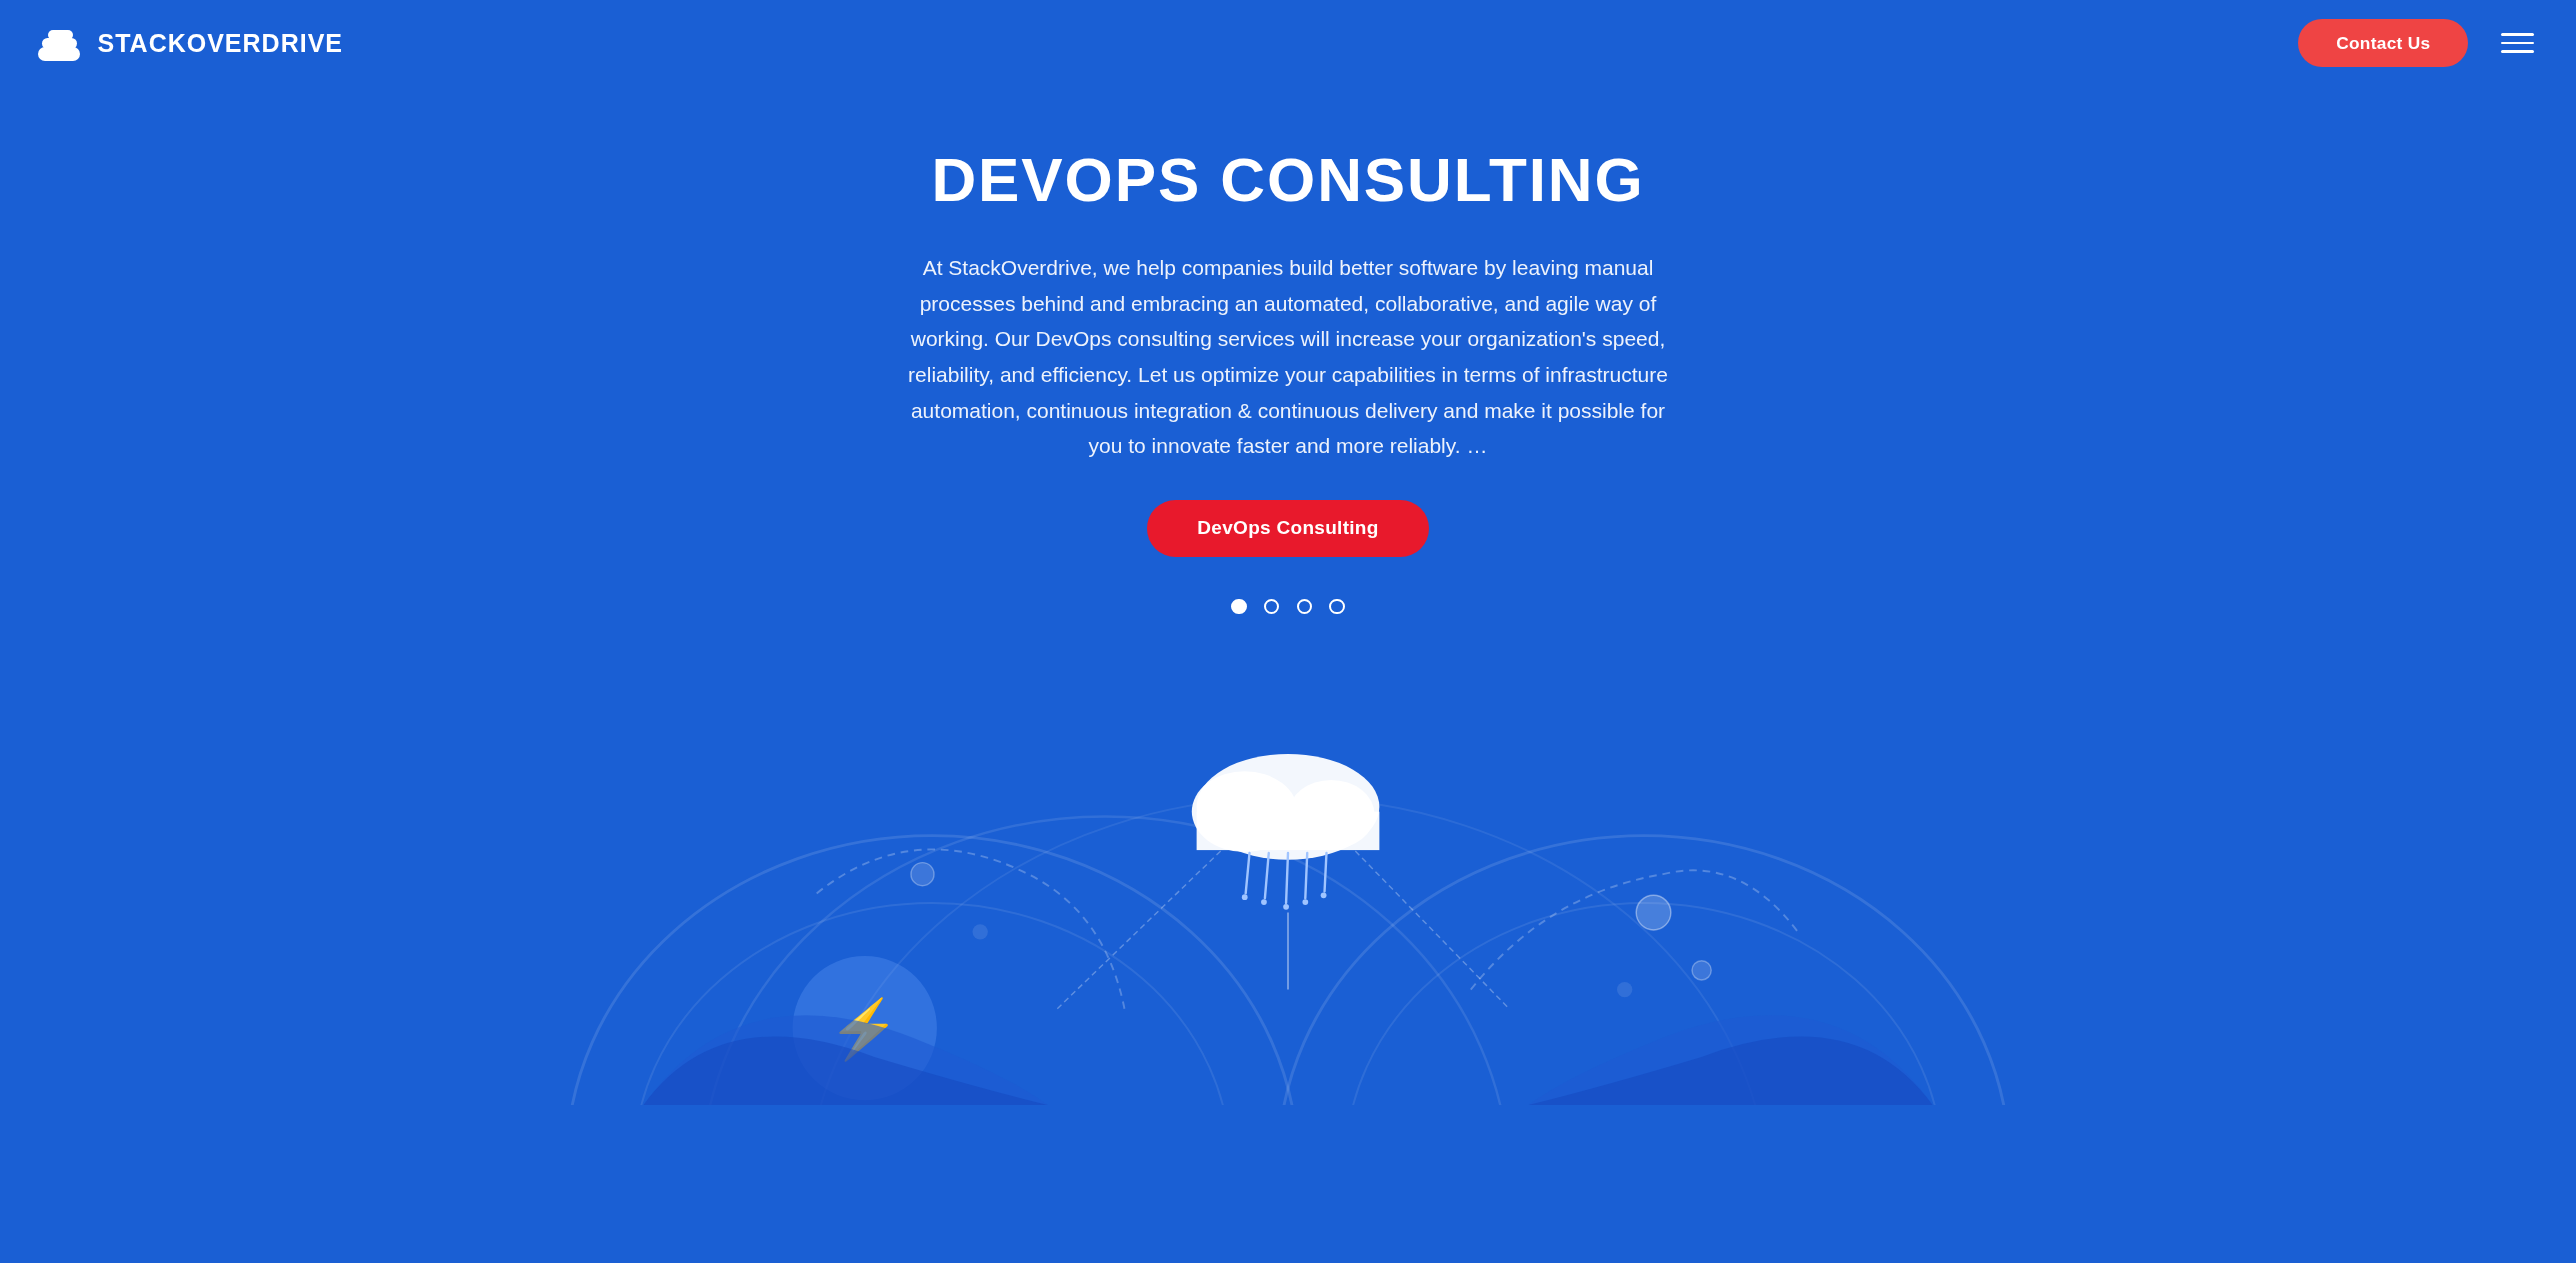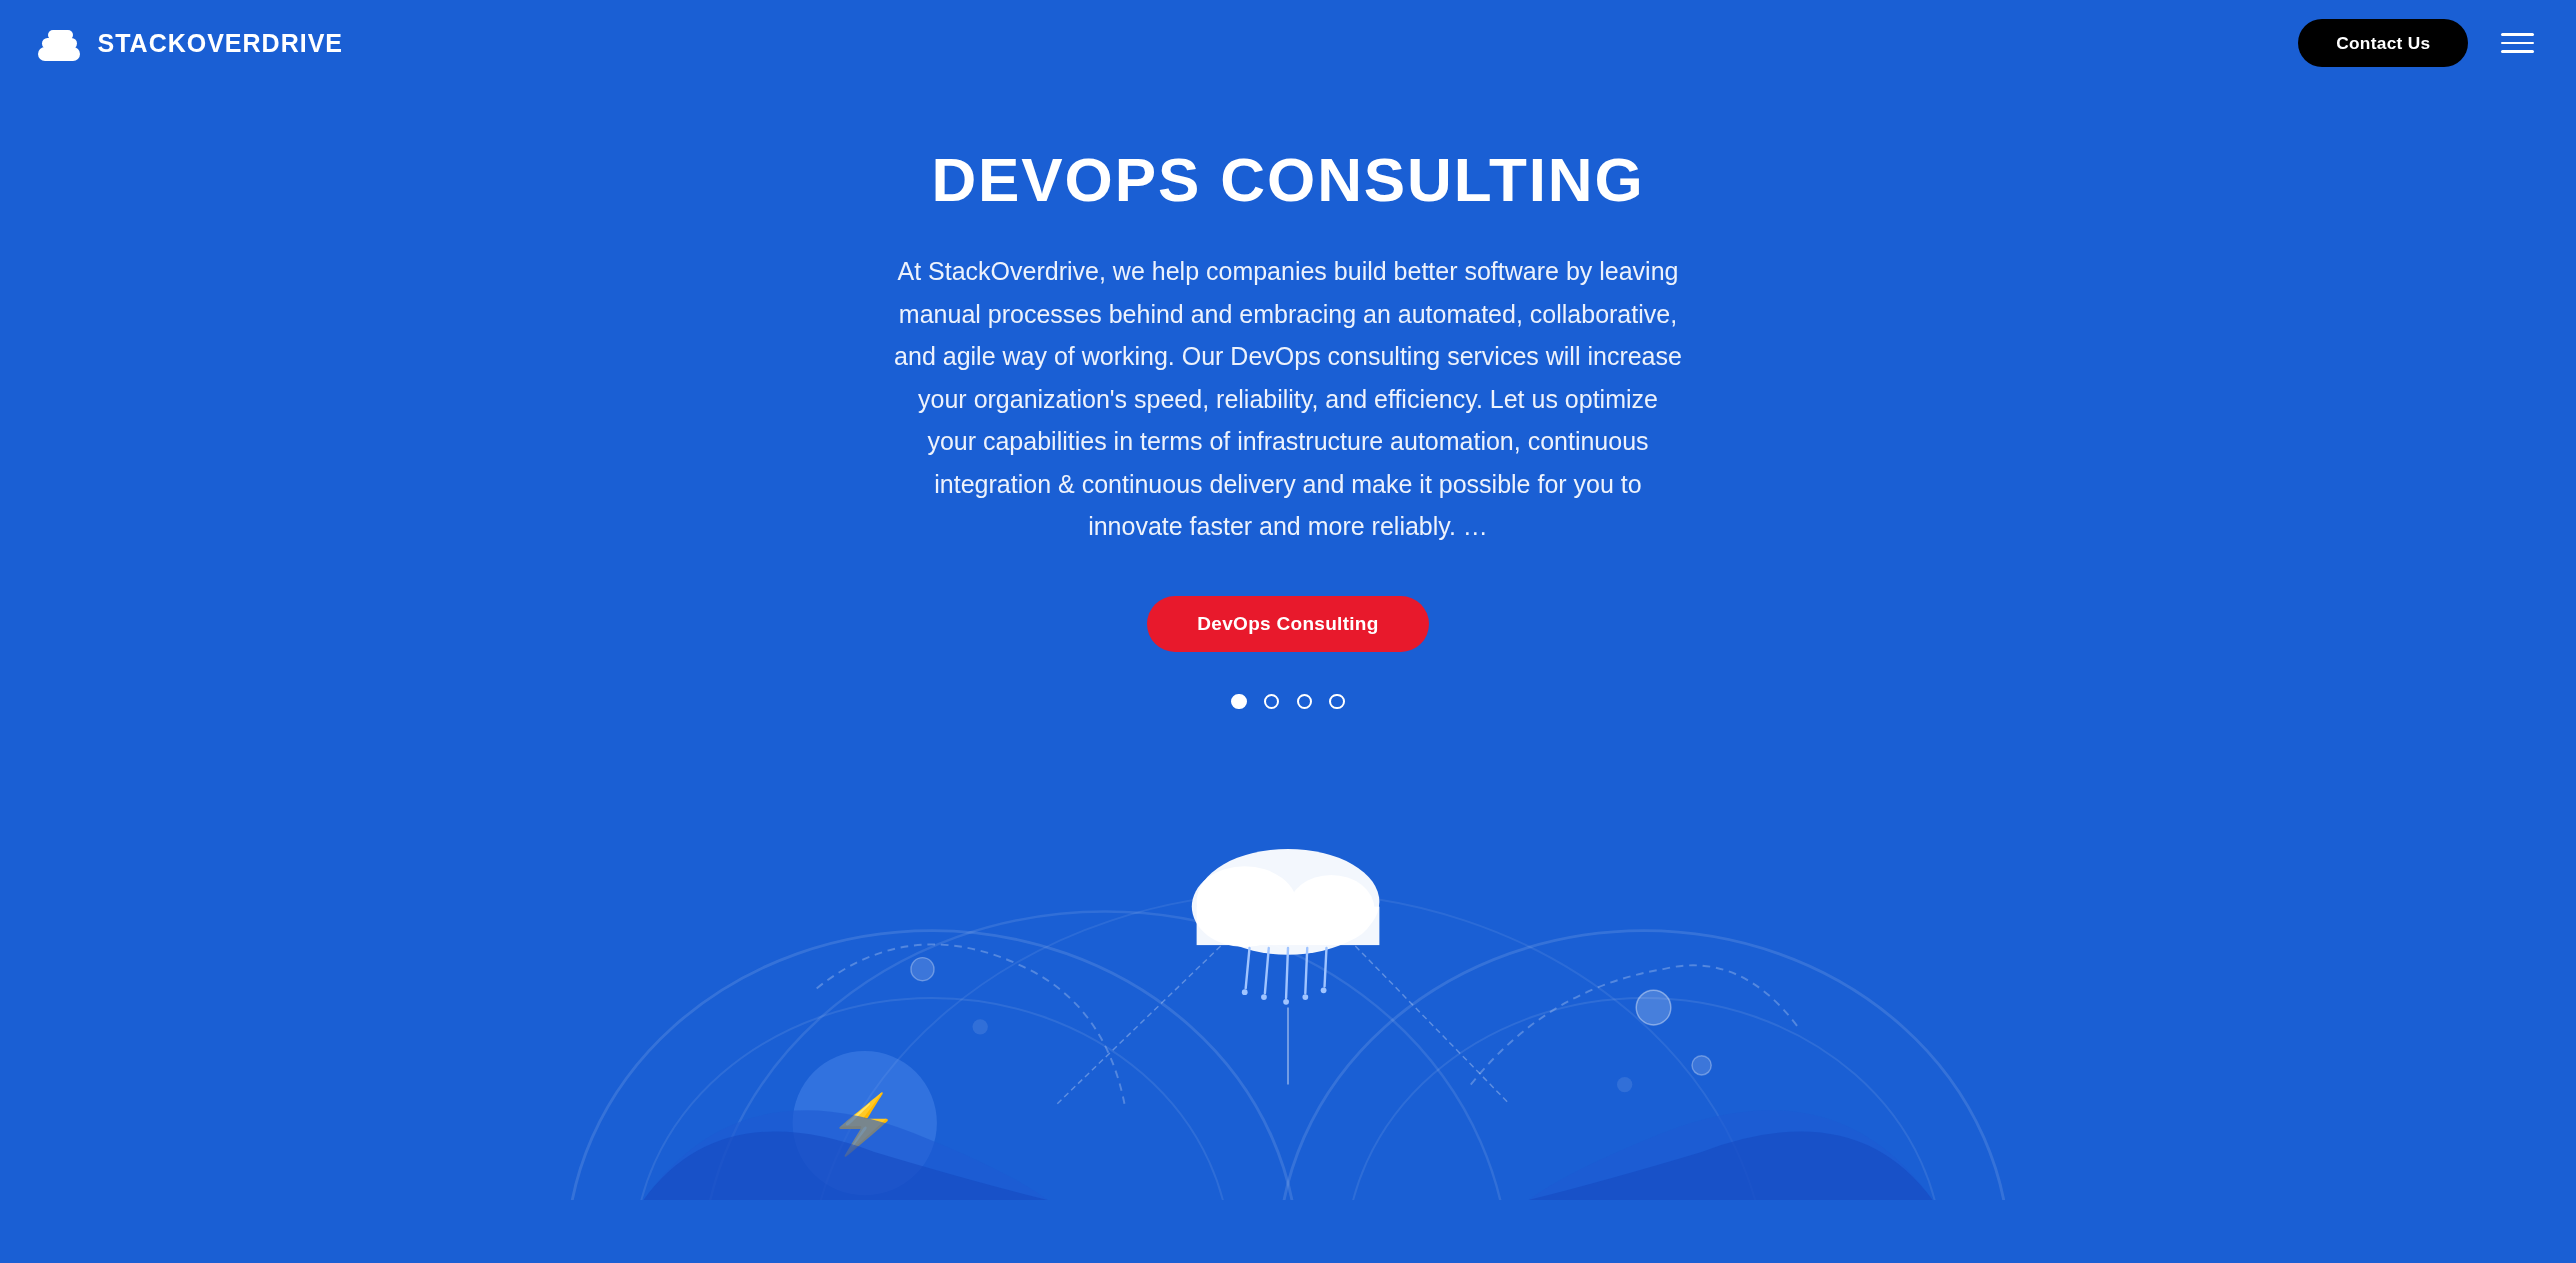--- a/index.html
+++ b/index.html
@@ -72,21 +72,21 @@
       letter-spacing: 1px;
     }
 
     .header-right {
       display: flex;
       align-items: center;
       gap: 29px;
     }
 
     .contact-btn {
-      background-color: #000000;
+      background-color: #ef4444;
       color: white;
       border: none;
       border-radius: 48px;
       padding: 13.5px 38px;
       font-size: 17.3px;
       font-weight: 600;
       cursor: pointer;
       letter-spacing: 0.3px;
     }
 
@@ -121,25 +121,25 @@
     .page-title {
       font-size: 62px;
       font-weight: 900;
       color: white;
       letter-spacing: 1.9px;
       margin-bottom: 35px;
       text-transform: uppercase;
     }
 
     .page-description {
-      font-size: 25px;
+      font-size: 21px;
       line-height: 1.7;
       color: rgba(255,255,255,0.92);
       max-width: 789px;
-      margin-bottom: 48px;
+      margin-bottom: 36px;
       font-weight: 400;
     }
 
     .cta-btn {
       background-color: #e8192c;
       color: white;
       border: none;
       border-radius: 48px;
       padding: 17.3px 50px;
       font-size: 19px;

